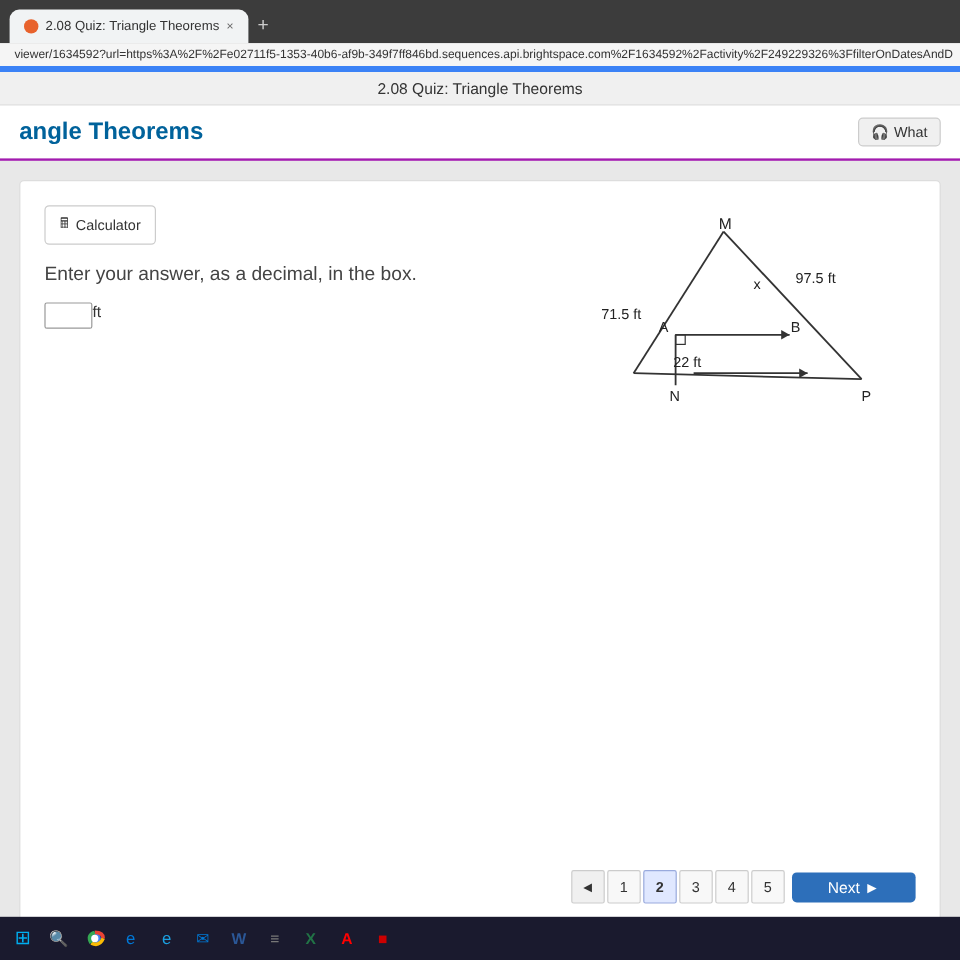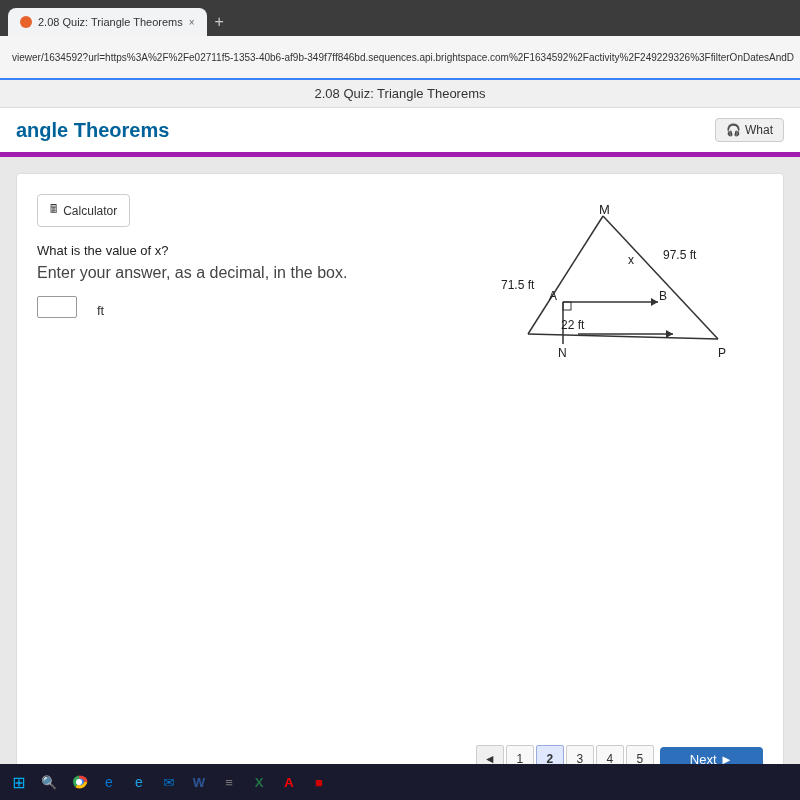--- a/index.html
+++ b/index.html
@@ -55,27 +55,27 @@
       font-size: 16px;
       padding: 0 8px;
       cursor: pointer;
       line-height: 28px;
     }
 
     
     .address-bar {
       background: #f5f5f5;
       width: 100%;
-      height: 44px;
+      height: 24px;
       display: flex;
       align-items: center;
       padding: 0 12px;
       font-size: 10px;
       color: #333;
-      border-bottom: 2px solid #3b82f6;
+      border-bottom: 5px solid #3b82f6;
       overflow: hidden;
       white-space: nowrap;
     }
 
     
     .page-title-bar {
       background: #f0f0f0;
       text-align: center;
       padding: 6px;
       font-size: 13px;
@@ -92,21 +92,21 @@
       flex-direction: column;
     }
 
     
     .content-header {
       background: #fff;
       padding: 10px 16px;
       display: flex;
       align-items: center;
       justify-content: space-between;
-      border-bottom: 5px solid #a21caf;
+      border-bottom: 2px solid #a21caf;
     }
     .content-header-title {
       font-size: 20px;
       color: #00629b;
       font-weight: bold;
     }
     .reading-btn {
       background: #f0f0f0;
       border: 1px solid #ccc;
       border-radius: 4px;
@@ -150,22 +150,22 @@
       margin-bottom: 6px;
     }
     .question-instruction {
       font-size: 16px;
       color: #444;
       margin-bottom: 14px;
     }
 
     .answer-row {
       display: flex;
-      align-items: flex-end;
-      gap: 20px;
+      align-items: flex-start;
+      gap: 0;
       margin-bottom: 20px;
     }
     .answer-input {
       width: 40px;
       height: 22px;
       border: 1px solid #999;
       border-radius: 2px;
     }
     .answer-unit {
       font-size: 13px;
@@ -285,21 +285,20 @@
 
   <div class="quiz-content">
 
     
     <button class="calculator-btn">
       <span>🖩</span>
       <span>Calculator</span>
     </button>
 
     
-    <p class="question-text">What is the value of x?</p>
     <p class="question-instruction">Enter your answer, as a decimal, in the box.</p>
 
     
     <div class="answer-row">
       <input class="answer-input" type="text" style="">
       <span class="answer-unit">ft</span>
     </div>
 
     
     <div class="diagram">

